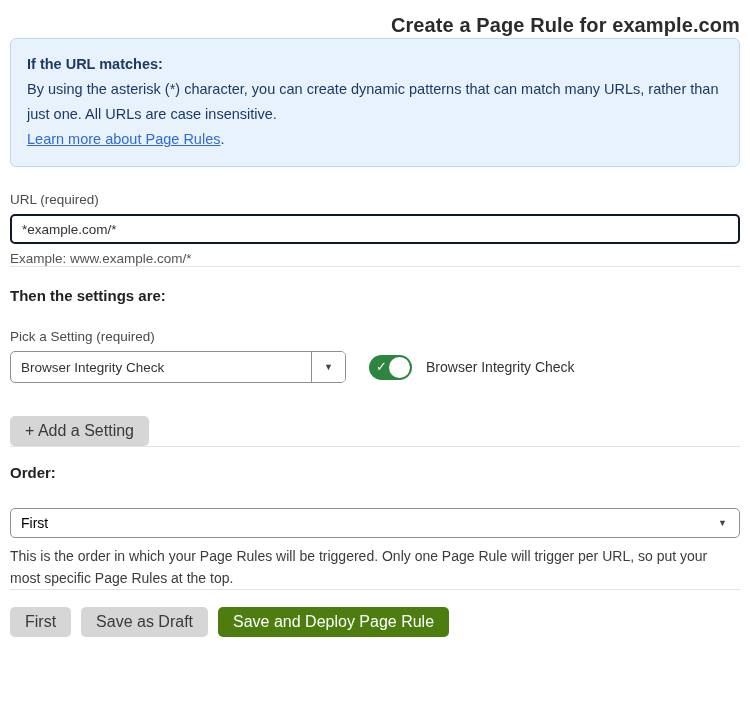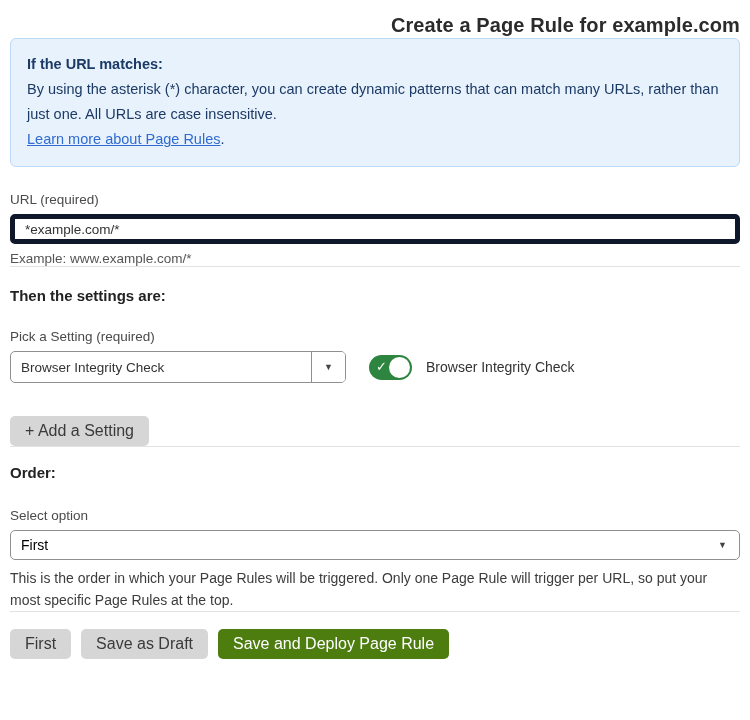--- a/index.html
+++ b/index.html
@@ -59,21 +59,21 @@
     font-size: 13.5px;
     color: #555;
     margin-top: 7px;
   }
 
   .url-section { margin-top: 25px; }
   .text-input {
     display: block;
     width: 730px;
     height: 30px;
-    border: 5px solid #0f172a;
+    border: 2px solid #0f172a;
     border-radius: 5px;
     padding: 0 10px;
     font-size: 13.5px;
     color: #333;
     font-family: "Liberation Sans", "DejaVu Sans", sans-serif;
     background: #fff;
     outline: none;
   }
 
   hr.divider {
@@ -274,21 +274,20 @@
 
     <button class="btn btn-gray add-setting-btn">+ Add a Setting</button>
   </div>
 
   <hr class="divider divider-2">
 
   <div class="order-section">
     <div class="section-heading">Order:</div>
 
     <div class="order-pick">
-      <label class="field-label">Select option</label>
       <div class="select-full">
         <span class="select-value">First</span>
         <span class="caret">▼</span>
       </div>
       <div class="order-helper">This is the order in which your Page Rules will be triggered. Only one Page Rule will trigger per URL, so put your most specific Page Rules at the top.</div>
     </div>
   </div>
 
   <hr class="divider divider-3">
 

